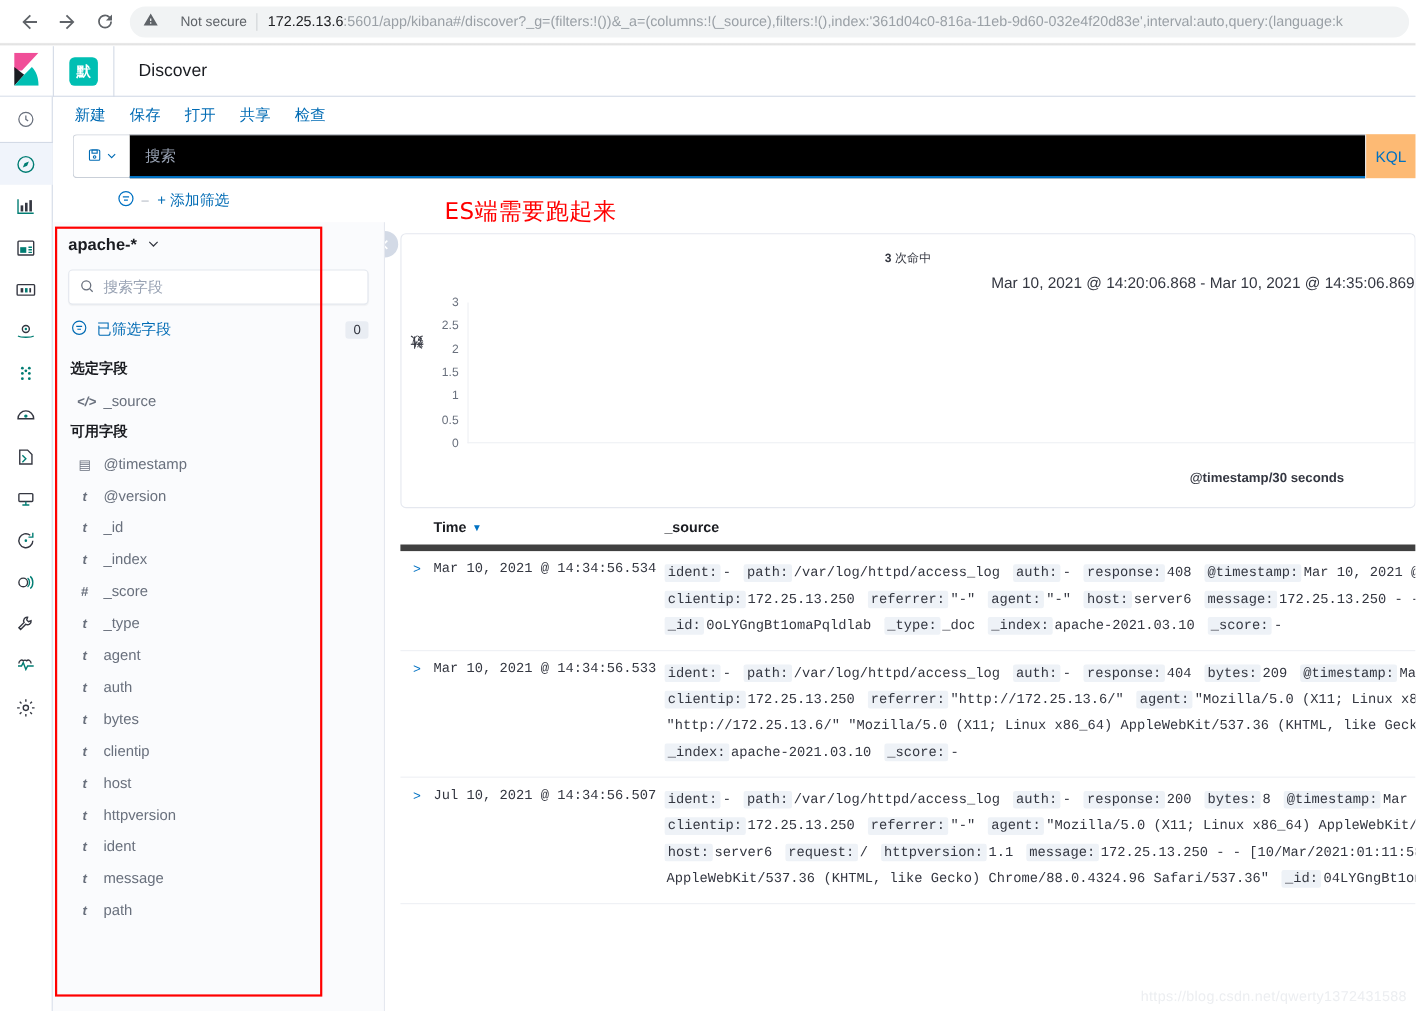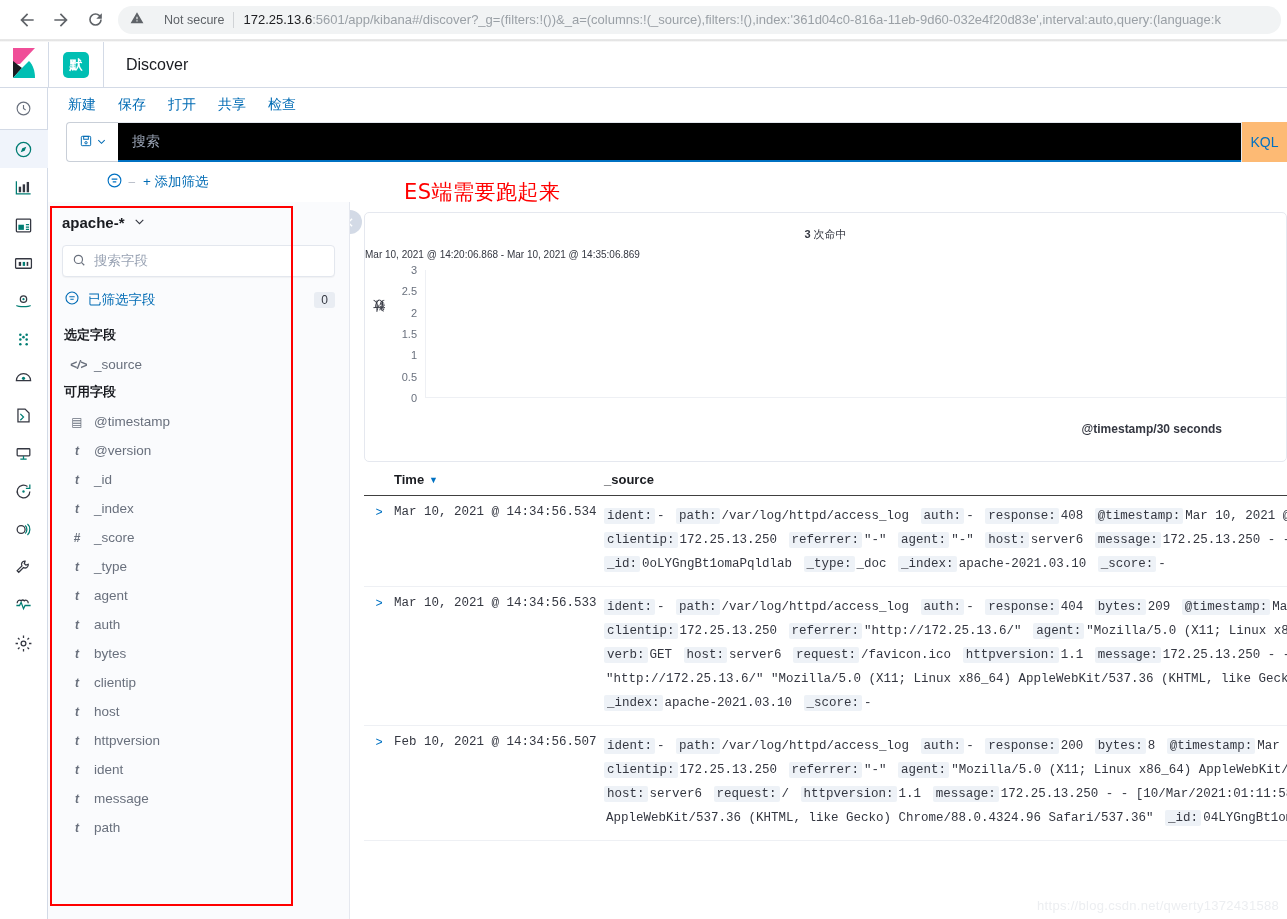--- a/index.html
+++ b/index.html
@@ -134,36 +134,36 @@
   .collapse-btn{
     position:absolute;left:-12px;top:8px;width:24px;height:24px;border-radius:50%;
     background:#d3dae6;color:#fff;display:flex;align-items:center;justify-content:center;z-index:4;cursor:pointer;
   }
   .panel{
     margin-left:14px;background:#fff;border:1px solid #e5e8ef;border-radius:5px;min-height:250px;
     padding:8px 0 0 0;position:relative;
   }
   .hits{text-align:center;font-size:11px;color:#343741;padding-top:6px;}
   .hits b{font-weight:700;}
-  .timerange{text-align:left;font-size:10px;color:#343741;padding-top:7px;}
+  .timerange{text-align:right;font-size:14px;color:#343741;padding-top:7px;}
   .chart{position:relative;height:175px;margin:10px 0 0 0;}
   .ylabel{
     position:absolute;left:6px;top:50px;font-size:12px;color:#343741;
     writing-mode:vertical-rl;transform:rotate(180deg);letter-spacing:1px;
   }
   .yticks{position:absolute;left:24px;top:0;width:28px;height:128px;font-size:11px;color:#69707d;}
   .ytick{position:absolute;right:0;transform:translateY(-50%);}
   .plot{position:absolute;left:60px;right:0;top:0;height:128px;border-left:1px solid #eef0f4;border-bottom:1px solid #eef0f4;}
   .xticks{position:absolute;left:60px;right:0;top:132px;height:18px;font-size:11px;color:#69707d;}
   .xtick{position:absolute;transform:translateX(-50%);white-space:nowrap;}
   .xlabel{position:absolute;right:64px;top:152px;font-size:12px;font-weight:700;color:#343741;}
 
   
   .table{margin-left:14px;margin-top:4px;}
-  .thead{display:flex;border-bottom:1px solid #404040;padding:6px 4px 8px 0;}
+  .thead{display:flex;border-bottom:6px solid #404040;padding:6px 4px 8px 0;}
   .th{font-size:13px;font-weight:700;color:#1a1c21;font-family:"Liberation Sans",sans-serif;}
   .th.time{width:240px;padding-left:30px;display:flex;align-items:center;gap:5px;}
   .sortcaret{color:#0071c2;font-size:9px;}
   .trow{display:flex;border-bottom:1px solid #eef0f4;padding:8px 0 10px 0;}
   .expander{width:30px;flex:none;color:#0071c2;font-size:12px;font-family:"Liberation Mono",monospace;padding-top:2px;text-align:center;cursor:pointer;}
   .tcell-time{
     width:210px;flex:none;font-family:"Liberation Mono","DejaVu Sans Mono",monospace;
     font-size:12.5px;color:#343741;padding-top:1px;
   }
   .tcell-src{
@@ -596,39 +596,32 @@
                 <span class="k">response:</span><span class="v">404</span>
                 <span class="k">bytes:</span><span class="v">209</span>
                 <span class="k">@timestamp:</span><span class="v">Mar</span>
               </div>
               <div class="wrapline">
                 <span class="k">clientip:</span><span class="v">172.25.13.250</span>
                 <span class="k">referrer:</span><span class="v">"http://172.25.13.6/"</span>
                 <span class="k">agent:</span><span class="v">"Mozilla/5.0 (X11; Linux x86_</span>
               </div>
               <div class="wrapline">
-                <span class="k">verb:</span><span class="v">GET</span>
-                <span class="k">host:</span><span class="v">server6</span>
-                <span class="k">request:</span><span class="v">/favicon.ico</span>
-                <span class="k">httpversion:</span><span class="v">1.1</span>
-                <span class="k">message:</span><span class="v">172.25.13.250 - -</span>
-              </div>
-              <div class="wrapline">
                 <span class="v">"http://172.25.13.6/" "Mozilla/5.0 (X11; Linux x86_64) AppleWebKit/537.36 (KHTML, like Gecko)</span>
               </div>
               <div class="wrapline">
                 <span class="k">_index:</span><span class="v">apache-2021.03.10</span>
                 <span class="k">_score:</span><span class="v">-</span>
               </div>
             </div>
           </div>
 
           <div class="trow">
             <div class="expander">&gt;</div>
-            <div class="tcell-time">Feb 10, 2021 @ 14:34:56.507</div>
+            <div class="tcell-time">Jul 10, 2021 @ 14:34:56.507</div>
             <div class="tcell-src">
               <div class="wrapline">
                 <span class="k">ident:</span><span class="v">-</span>
                 <span class="k">path:</span><span class="v">/var/log/httpd/access_log</span>
                 <span class="k">auth:</span><span class="v">-</span>
                 <span class="k">response:</span><span class="v">200</span>
                 <span class="k">bytes:</span><span class="v">8</span>
                 <span class="k">@timestamp:</span><span class="v">Mar 10</span>
               </div>
               <div class="wrapline">

